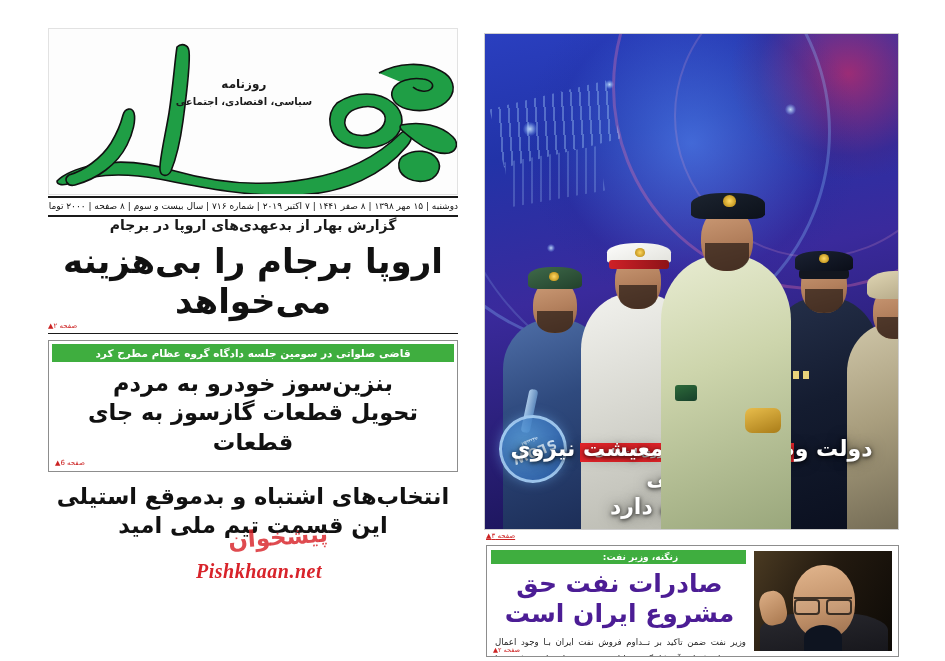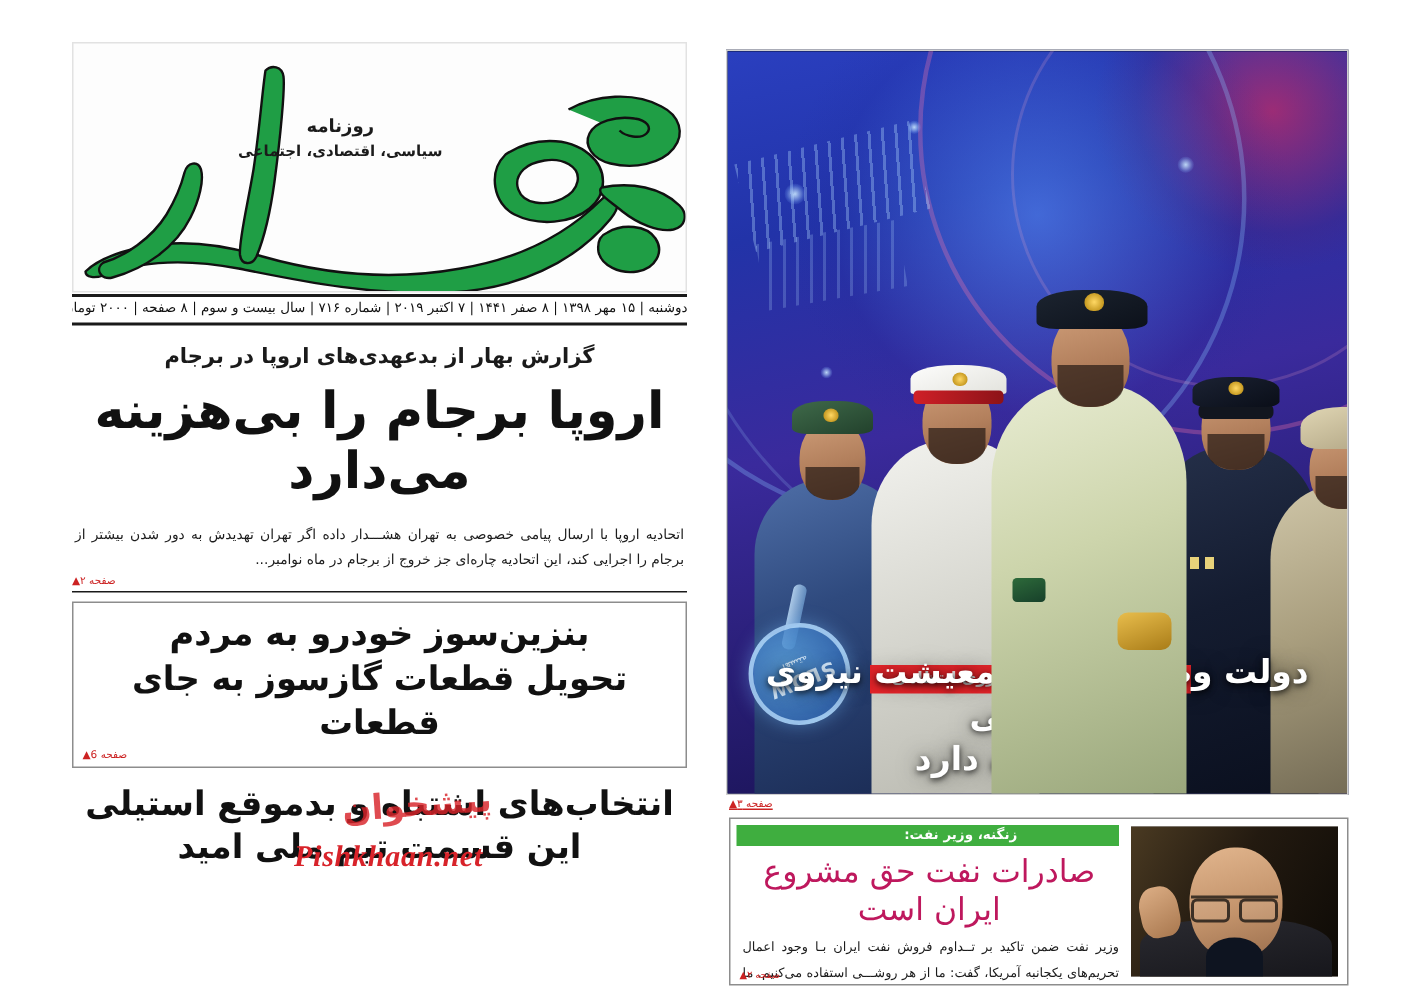--- a/index.html
+++ b/index.html
@@ -42,21 +42,21 @@
   }
   .logo-svg {
     position: absolute;
     left: 0;
     top: 0;
     width: 410px;
     height: 165px;
   }
   .logo-sub {
     position: absolute;
-    right: 162px;
+    right: 145px;
     top: 46px;
     text-align: center;
     direction: rtl;
     line-height: 1.55;
     color: #1b1b1b;
   }
   .logo-sub .l1 { font-size: 12px; font-weight: bold; }
   .logo-sub .l2 { font-size: 10px; font-weight: bold; }
 
   .dateline {
@@ -74,21 +74,20 @@
     margin-top: 1px;
   }
 
   
   .kicker {
     direction: rtl;
     text-align: center;
     font-size: 14px;
     font-weight: bold;
     color: #1a1a1a;
-    margin-top: 13px;
     letter-spacing: -0.3px;
   }
   .lead-headline {
     direction: rtl;
     text-align: center;
     font-size: 34px;
     font-weight: bold;
     color: #111;
     line-height: 1.18;
     margin-top: 8px;
@@ -343,23 +342,23 @@
     height: 14px;
     line-height: 14px;
     margin: 4px 152px 0 4px;
     white-space: nowrap;
     overflow: hidden;
     padding-left: 44px;
   }
   .br-headline {
     direction: rtl;
     text-align: center;
-    font-size: 21px;
-    font-weight: normal;
-    color: #be185d;
+    font-size: 25px;
+    font-weight: bold;
+    color: #4c1d95;
     line-height: 1.2;
     margin: 5px 152px 0 6px;
     letter-spacing: -0.9px;
   }
   .br-body {
     direction: rtl;
     text-align: justify;
     font-size: 8.6px;
     line-height: 1.95;
     color: #1c1c1c;
@@ -504,31 +503,31 @@
         </div>
       </div>
     </div>
 
     <div class="dateline">دوشنبه | ۱۵ مهر ۱۳۹۸ | ۸ صفر ۱۴۴۱ | ۷ اکتبر ۲۰۱۹ | شماره ۷۱۶ | سال بیست و سوم | ۸ صفحه | ۲۰۰۰ تومان</div>
 
     <div>
       <div class="kicker">گزارش بهار از بدعهدی‌های اروپا در برجام</div>
       <div class="lead-headline">
         <div>اروپا برجام را بی‌هزینه</div>
-        <div>می‌دارد</div>
-      </div>
-      <div class="lead-body">اتحادیه اروپا با ارسال پیامی خصوصی به تهران هشـــدار داده اگر تهران تهدیدش به دور شدن بیشتر از برجام را اجرایی کند، این اتحادیه چاره‌ای جز خروج از برجام در ماه نوامبر...</div>
+        <div>می‌خواهد</div>
+      </div>
       <div class="page-ref">
         <span>صفحه ۲</span><span class="tri">▲</span>
       </div>
     </div>
 
     <div class="rule"></div>
 
     <div class="boxed">
+      <div class="green-band">قاضی صلواتی در سومین جلسه دادگاه گروه عظام مطرح کرد</div>
       <div class="box-headline">
         <div>بنزین‌سوز خودرو به مردم</div>
         <div>تحویل قطعات گازسوز به جای قطعات</div>
       </div>
       <div class="page-ref" style="margin-right:6px;margin-left:6px;">
         <span>صفحه 6</span><span class="tri">▲</span>
       </div>
     </div>
 
     <div class="story2">

